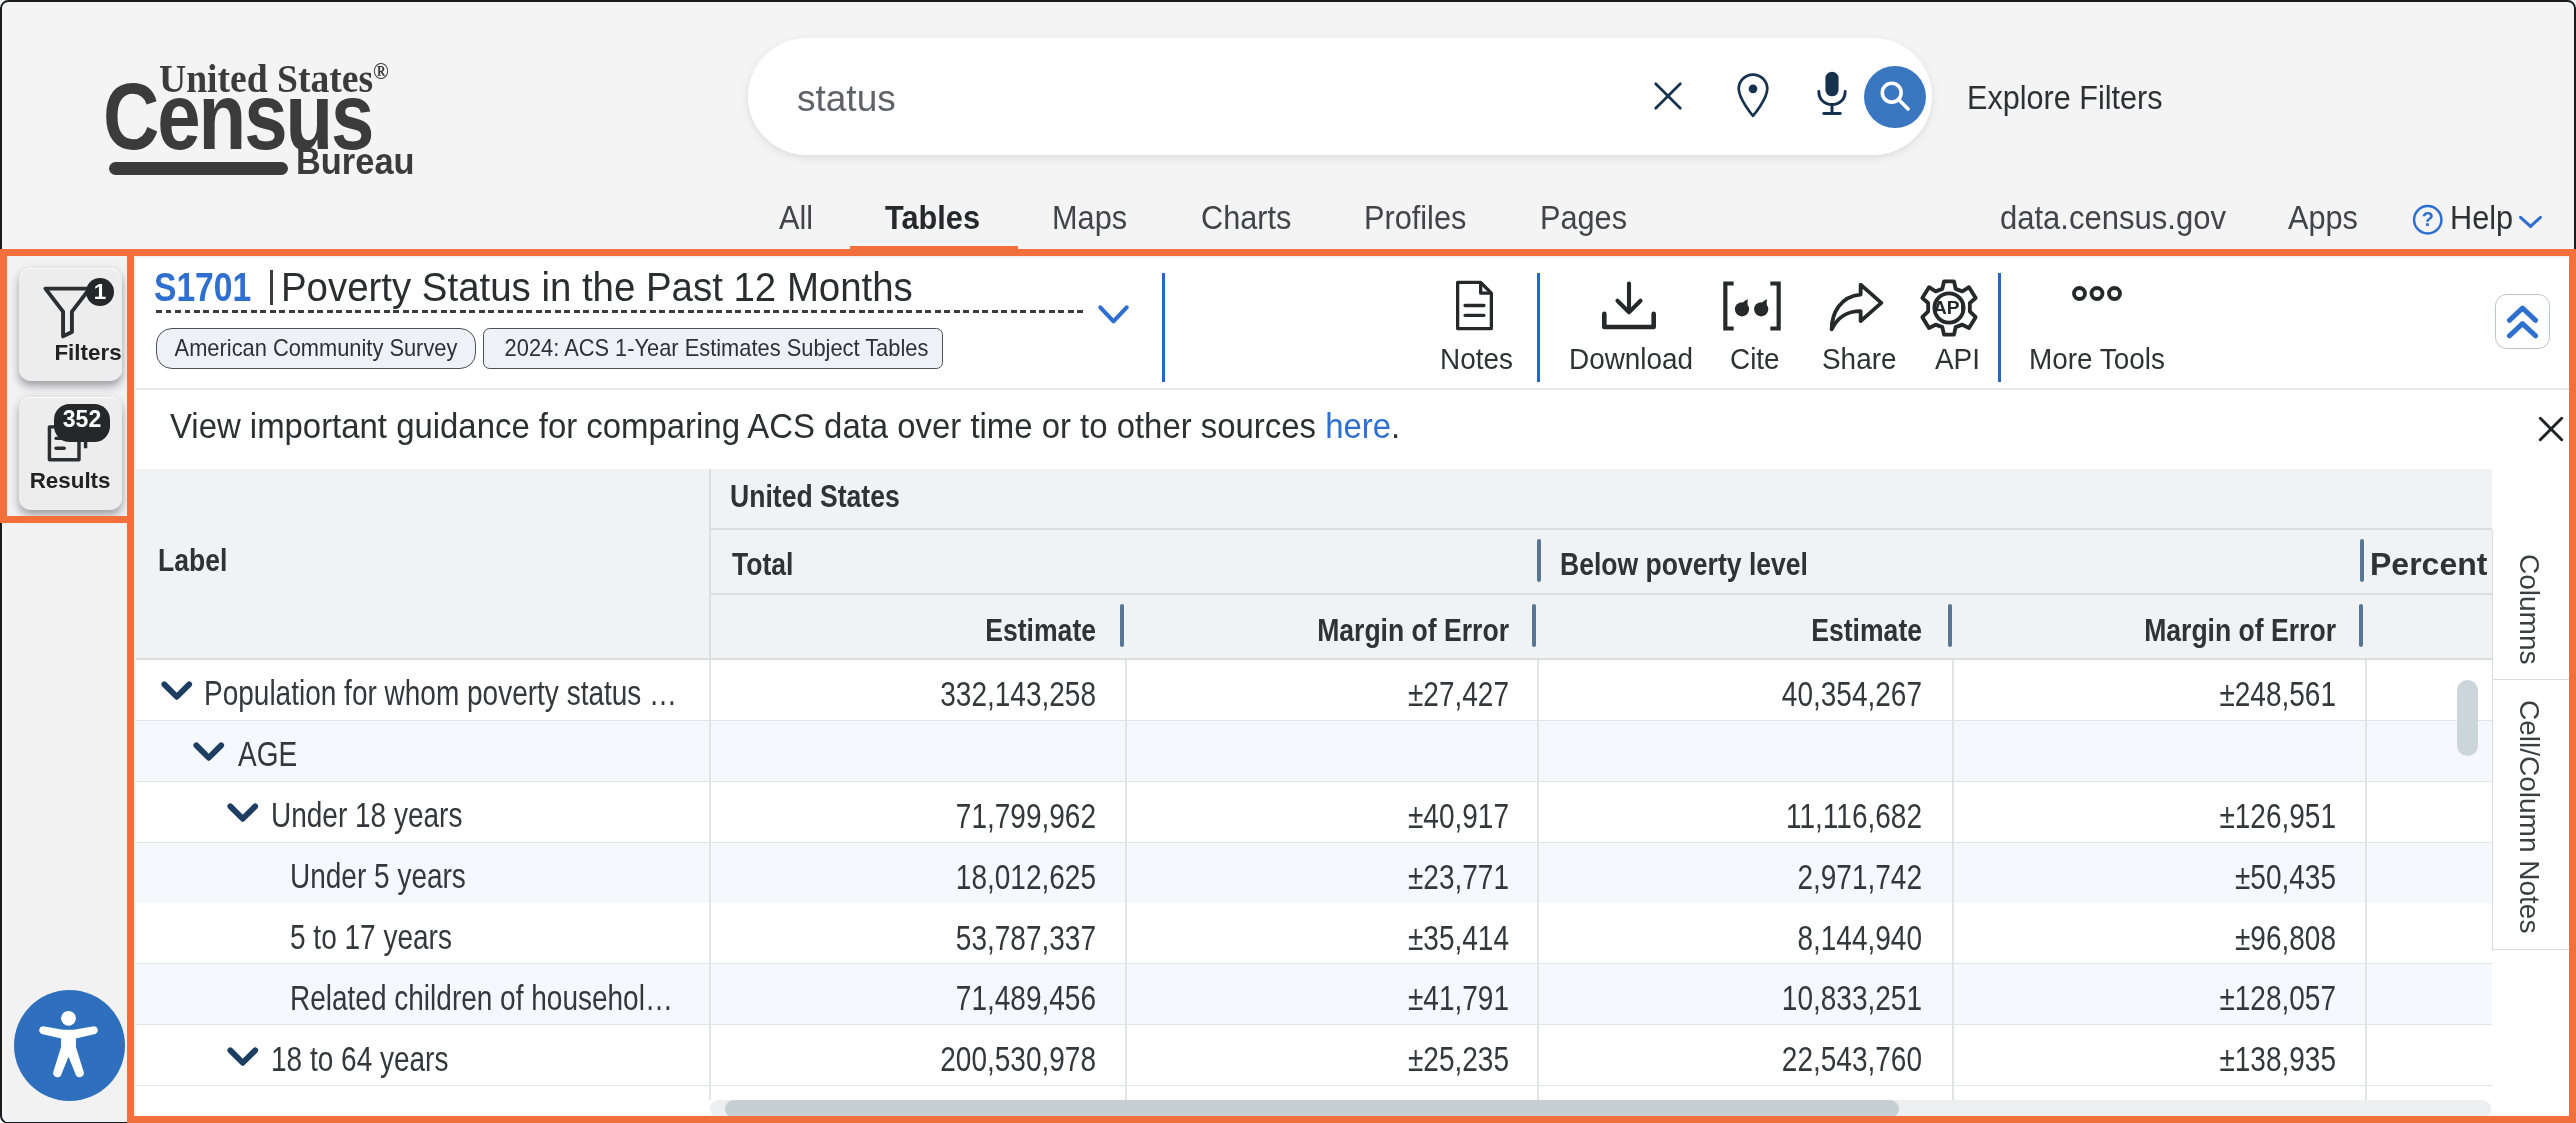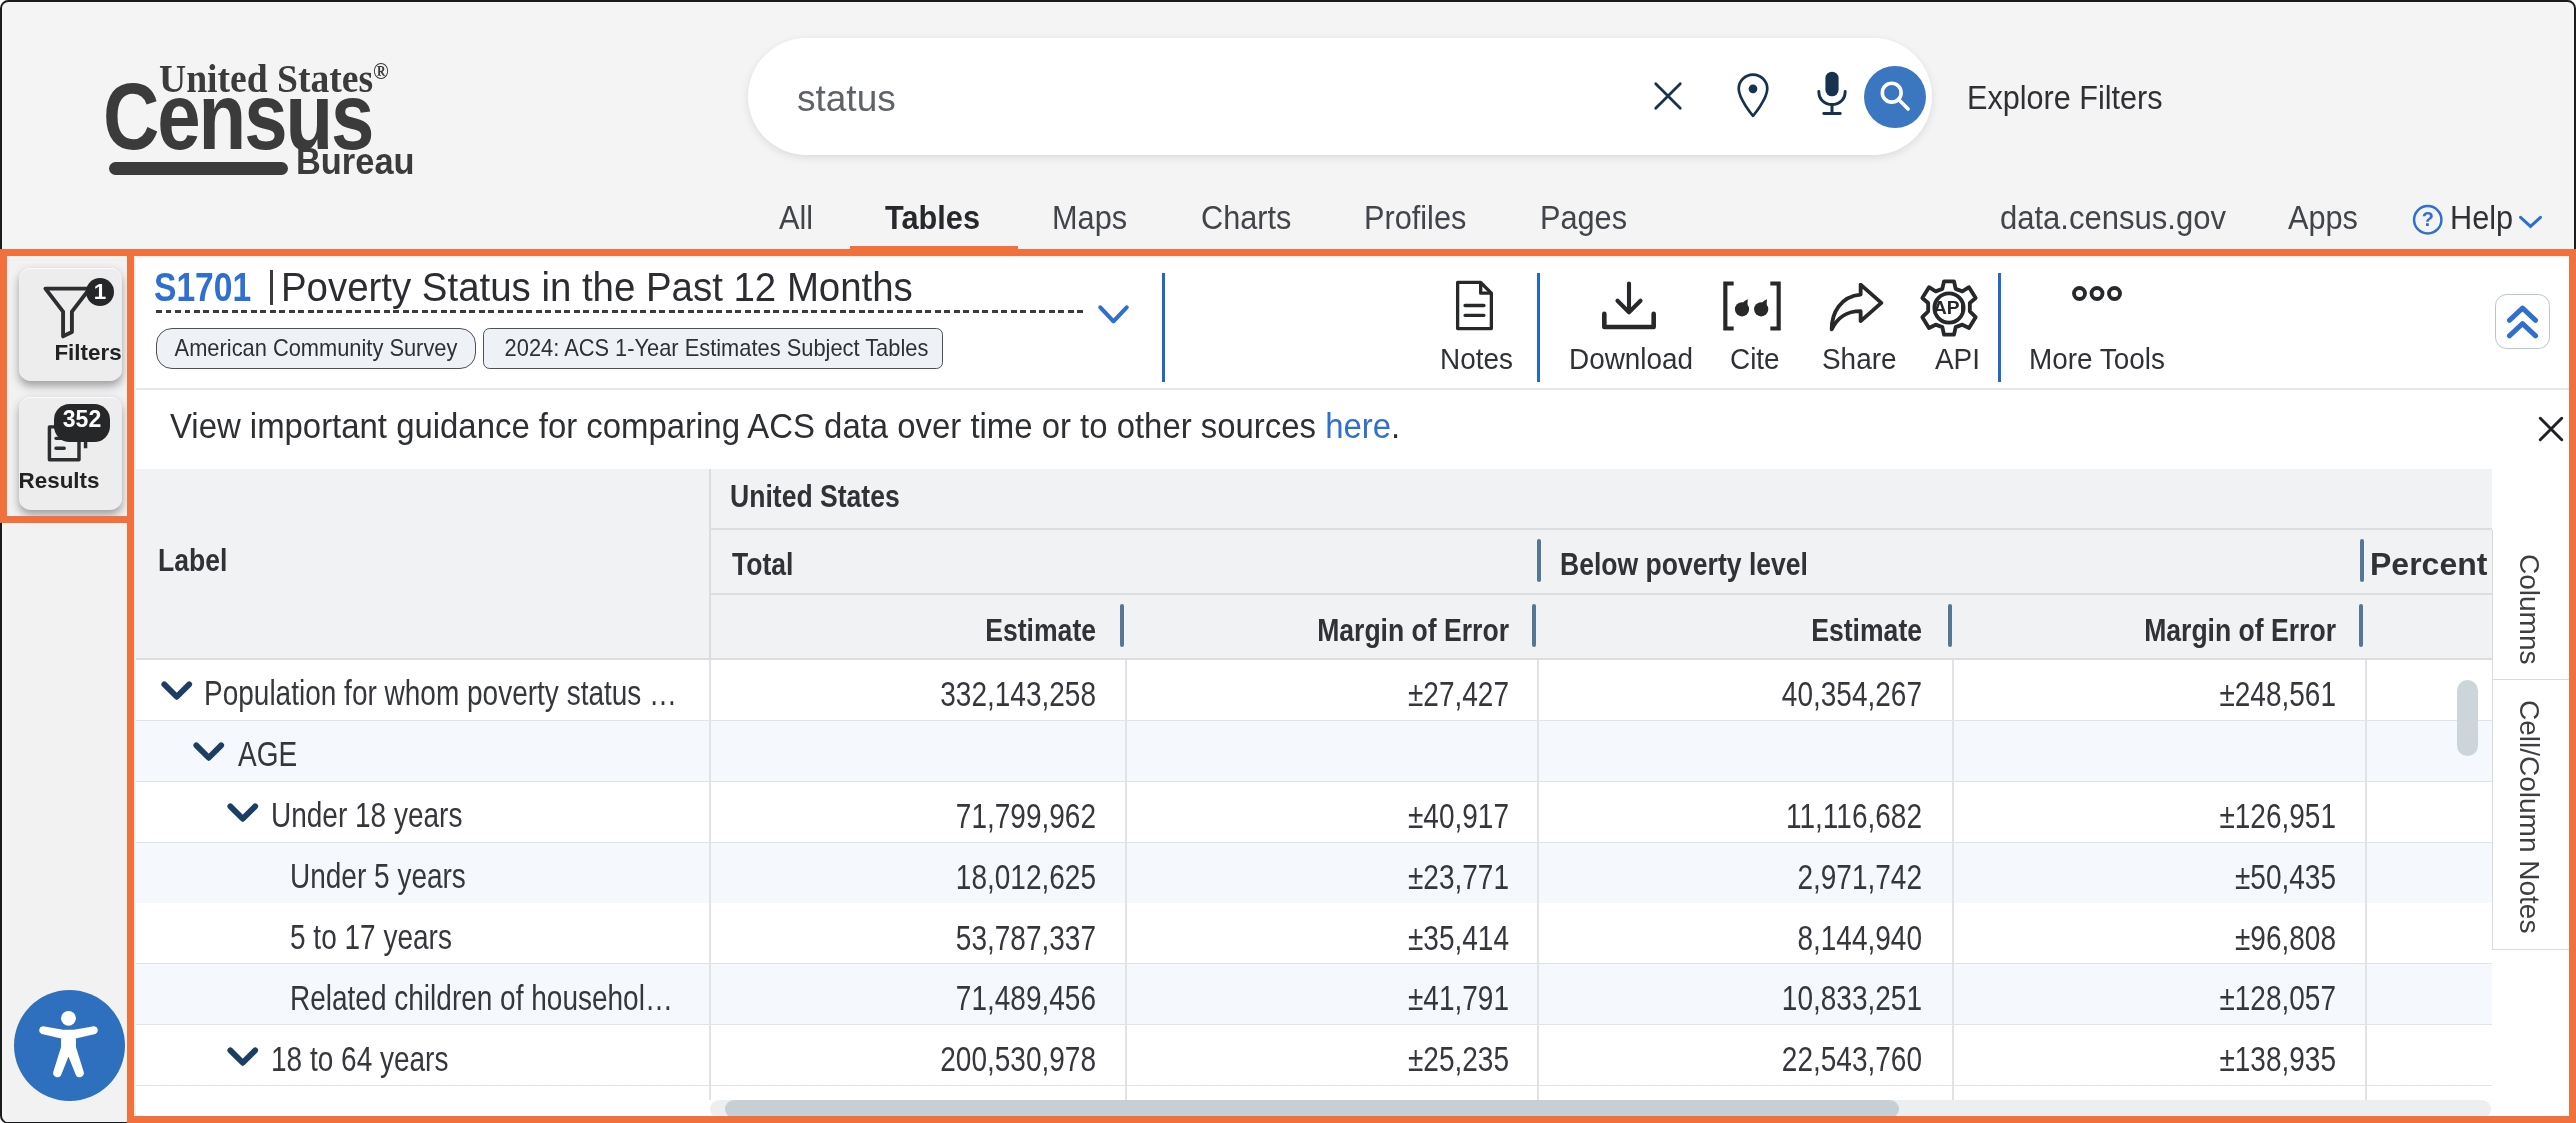--- a/index.html
+++ b/index.html
@@ -69,21 +69,21 @@
     </svg>
   <div class="abs" style="left:84px; top:276px; width:28px; height:28px; border-radius:50%; background:#262729; color:#fff; font-size:22.4px; font-weight:bold; text-align:center; line-height:28px;">1</div>
   <div class="abs" style="left:16.6px; top:338px; width:103px; text-align:right; font-size:22.4px; font-weight:bold; color:#222;">Filters</div>
 
   <div class="abs" style="left:16.6px; top:395px; width:103px; height:113px; background:#ededee; border-radius:11.6px; box-shadow:0 4.1px 8.3px rgba(45,45,50,0.42), inset 0 0.8px 0 #fff;"></div>
   <svg class="abs" style="left:44px; top:415px;" width="43" height="46" viewBox="0 0 52 56" fill="none" stroke="#2c2e30" stroke-width="4.2" stroke-linejoin="round">
       <path d="M4 12 L40 12 L40 52 L4 52 Z M12 4 L48 4 L48 38"></path>
       <path d="M12 26 L32 26 M12 38 L22 38" stroke-linecap="round"></path>
     </svg>
   <div class="abs" style="left:52px; top:402px; width:56px; height:38px; border-radius:15.7px; background:#262729; color:#fff; font-size:23px; font-weight:bold; text-align:center; line-height:31px;">352</div>
-  <div class="abs" style="left:16.6px; top:466px; width:103px; text-align:left; font-size:22.4px; font-weight:bold; color:#222;">Results</div>
+  <div class="abs" style="left:16.6px; top:466px; width:103px; text-align:center; font-size:22.4px; font-weight:bold; color:#222;">Results</div>
 
   <div class="abs" style="left:11.6px; top:988px; width:111px; height:111px; border-radius:50%; background:#2e6fbe;"></div>
   <svg class="abs" style="left:36px; top:1008px;" width="61" height="71" viewBox="0 0 74 86" fill="#fff">
       <circle cx="37" cy="10" r="9"></circle>
       <path d="M5 27 C2.5 25.5 3 22 6 21.5 L30 26 L44 26 L68 21.5 C71 22 71.5 25.5 69 27 L44 33 L44 45 L53.5 75.5 C54.5 78.5 50 81 48 78.5 L37 51 L26 78.5 C24 81 19.5 78.5 20.5 75.5 L30 45 L30 33 Z" stroke="#fff" stroke-width="4" stroke-linejoin="round"></path>
     </svg>
 
   <div class="abs" style="left:134px; top:256px; width:2433px; height:860px; background:#fff;"></div>
 
   <div class="abs" style="left:152px; top:263px; font-size:40px; font-weight:bold; color:#2f6fd0; transform:scaleX(0.84); transform-origin:left center; white-space:nowrap;">S1701</div>

